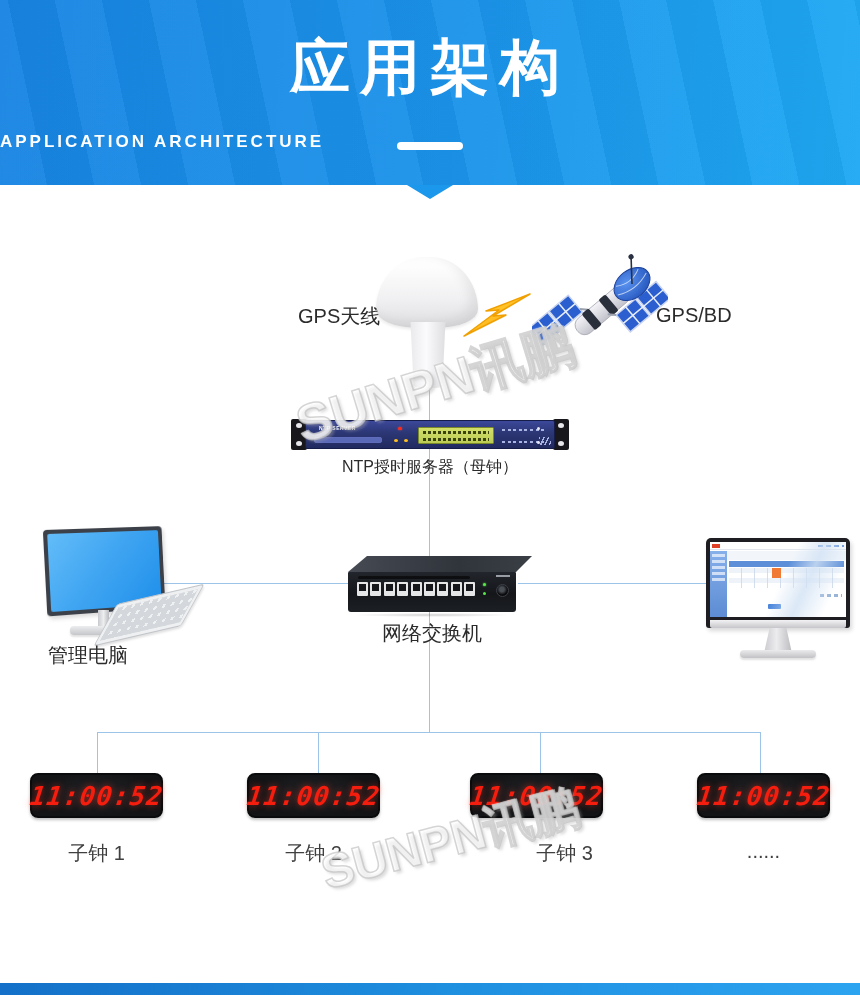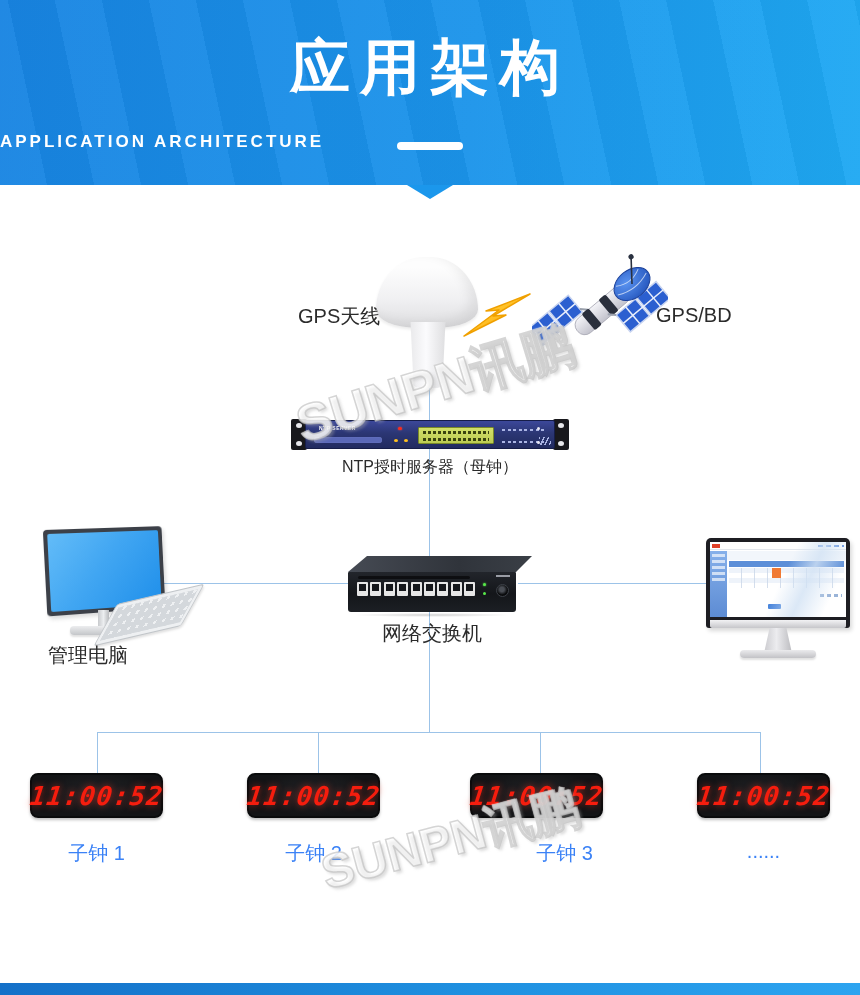--- a/index.html
+++ b/index.html
@@ -155,21 +155,21 @@
     background:linear-gradient(180deg,#ebebed,#c2c2c6); border-radius:4px; box-shadow:0 2px 2px rgba(0,0,0,.12); }
 
   
   .clock { position:absolute; top:773px; width:133px; height:45px;
     background:radial-gradient(ellipse at 50% 45%, #232427 0%, #131416 70%);
     border:2px solid #0a0b0c; border-radius:8px; display:flex; align-items:center; justify-content:center;
     box-shadow:0 2px 3px rgba(0,0,0,.25); z-index:2; }
   .clock-time { font-family:"DejaVu Sans Mono","Liberation Mono",monospace; font-weight:bold; font-style:italic;
     font-size:26px; color:#f51d0e; letter-spacing:1px; transform:skewX(-7deg);
     text-shadow:0 0 7px rgba(255,45,25,.55); }
-  .clock-label { position:absolute; top:840px; width:133px; text-align:center; color:#3b82f6; font-size:20px; z-index:3; }
+  .clock-label { position:absolute; top:840px; width:133px; text-align:center; color:#404040; font-size:20px; z-index:3; }
 </style>
 </head>
 <body>
 
 <div id="stage">
 
   <div id="banner">
     <div class="stripes"></div>
     <div id="banner-title">应用架构</div>
     <div id="banner-sub">APPLICATION ARCHITECTURE</div>

